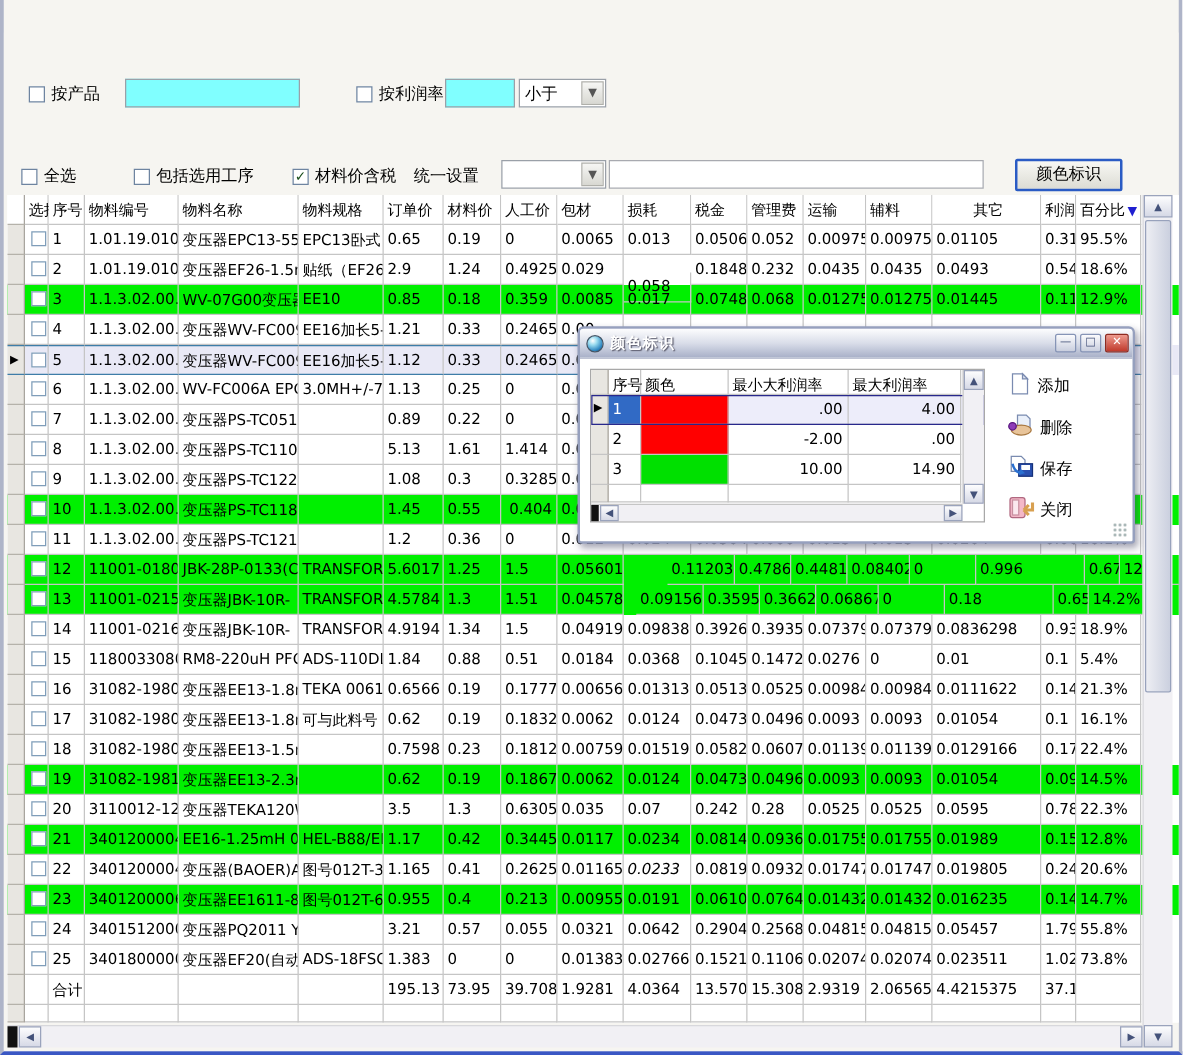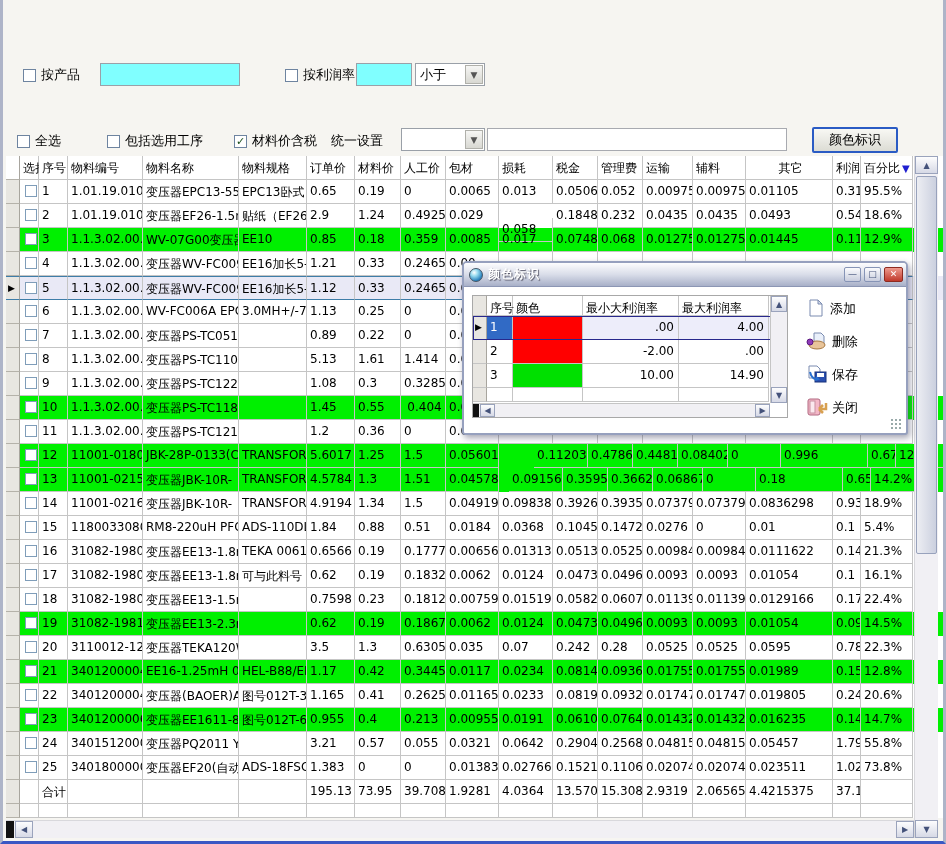--- a/index.html
+++ b/index.html
@@ -620,21 +620,21 @@
             <div class="chk"></div>
           </div>
           <div class="c" style="width: 29px;">22</div>
           <div class="c" style="width: 75px;">34012000043</div>
           <div class="c" style="width: 96px;">变压器(BAOER)A</div>
           <div class="c" style="width: 68px;">图号012T-3</div>
           <div class="c" style="width: 48px;">1.165</div>
           <div class="c" style="width: 46px;">0.41</div>
           <div class="c" style="width: 45px;">0.2625</div>
           <div class="c" style="width: 53px;">0.01165</div>
-          <div class="c" style="width: 54px;">0.0233</div>
+          <div class="c" style="width: 54px; font-style: italic;">0.0233</div>
           <div class="c" style="width: 45px;">0.08195</div>
           <div class="c" style="width: 45px; text-align: right;">0.0932</div>
           <div class="c" style="width: 50px;">0.01747</div>
           <div class="c" style="width: 53px;">0.017475</div>
           <div class="c" style="width: 87px;">0.019805</div>
           <div class="c" style="width: 28px;">0.24</div>
           <div class="c" style="width: 52px;">20.6%</div>
         </div>
         <div class="trow green">
           <div class="c marker" style="width: 14px;"></div>

